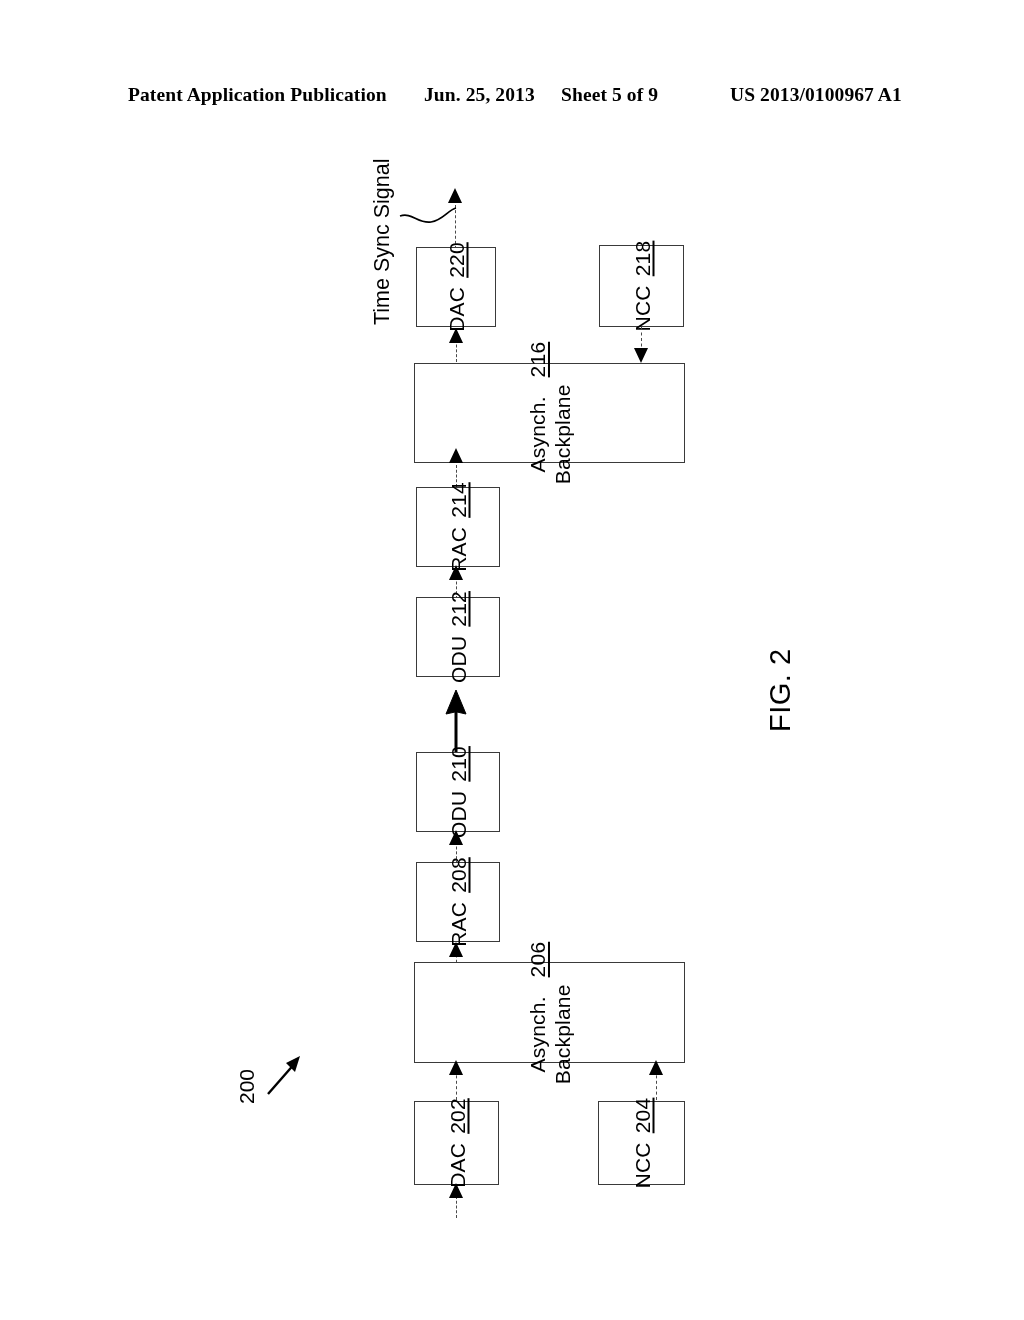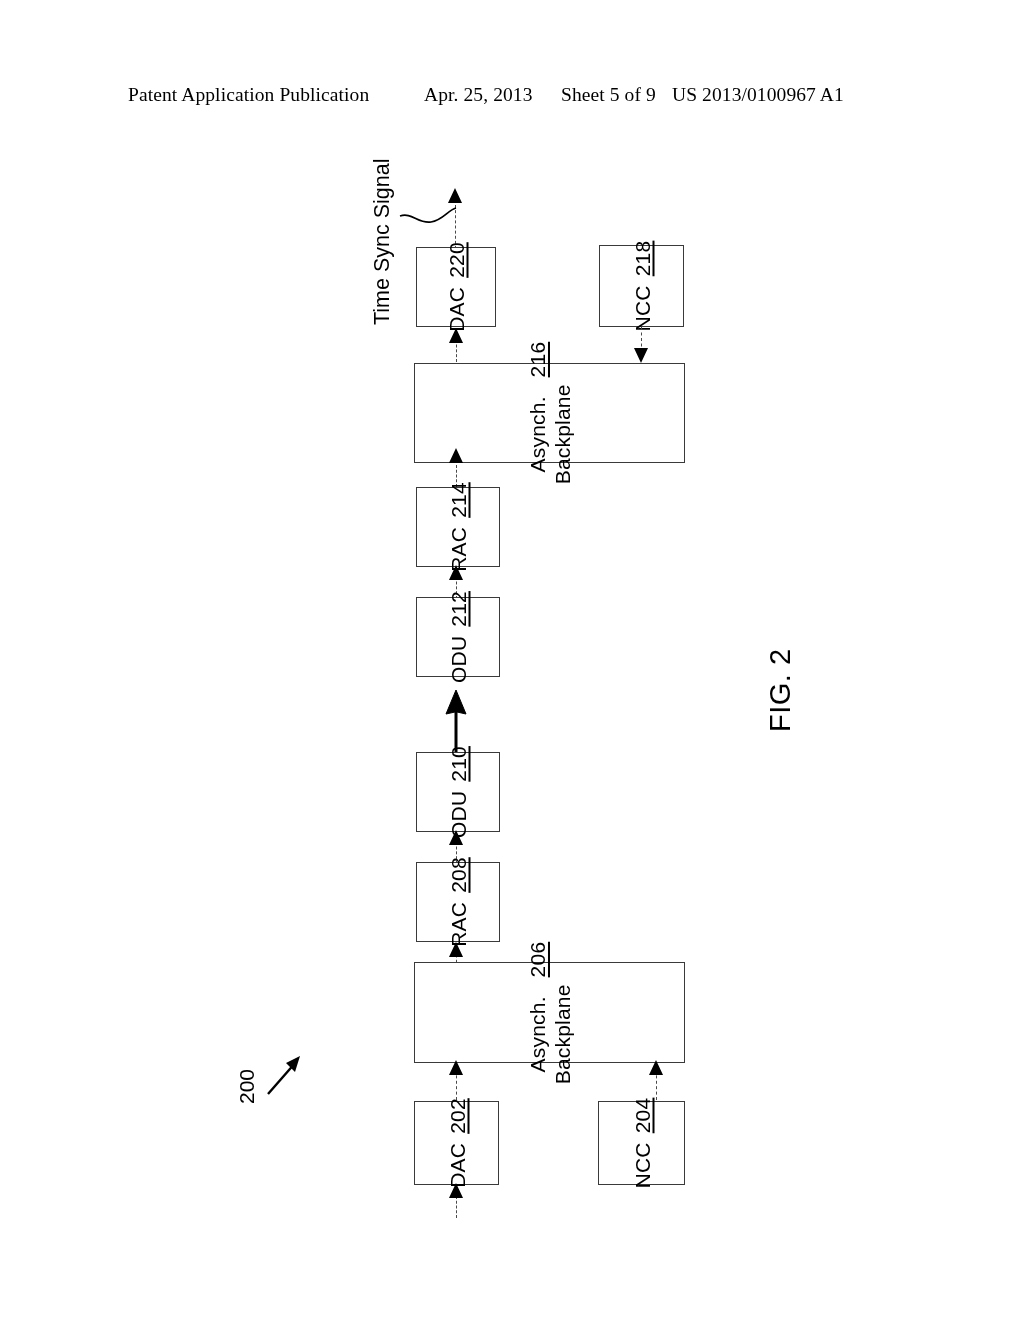--- a/index.html
+++ b/index.html
@@ -17,21 +17,21 @@
   }
 
   
   #page-header {
     position: absolute;
     top: 84px;
     left: 0;
     width: 882px;
     height: 34px;
     font-family: "Liberation Serif", serif;
-    font-weight: normal;
+    font-weight: bold;
     font-size: 19.5px;
     letter-spacing: 0.1px;
     white-space: nowrap;
   }
   #page-header .hdr-pub {
     position: absolute;
     left: 128px;
     top: 0;
   }
   #page-header .hdr-date {
@@ -39,21 +39,21 @@
     left: 424px;
     top: 0;
   }
   #page-header .hdr-sheet {
     position: absolute;
     left: 561px;
     top: 0;
   }
   #page-header .hdr-docnum {
     position: absolute;
-    left: 672px;
+    left: 730px;
     top: 0;
   }
 
   
   #figure {
     position: absolute;
     left: 0;
     top: 0;
     width: 1024px;
     height: 1320px;
@@ -159,21 +159,21 @@
     width: 1024px;
     height: 1320px;
     pointer-events: none;
   }
 </style>
 </head>
 <body>
 
 <div id="page-header">
   <span class="hdr-pub">Patent Application Publication</span>
-  <span class="hdr-date">Apr. 25, 2013</span>
+  <span class="hdr-date">Jun. 25, 2013</span>
   <span class="hdr-sheet">Sheet 5 of 9</span>
   <span class="hdr-docnum">US 2013/0100967 A1</span>
 </div>
 
 <div id="figure">
 
   <div class="vline" style="left:455px; top:205px; height:44px;"></div>
   <div class="arrow-up" style="left:448px; top:188px;"></div>
 
   <svg class="overlay" viewBox="0 0 1024 1320" xmlns="http://www.w3.org/2000/svg">

